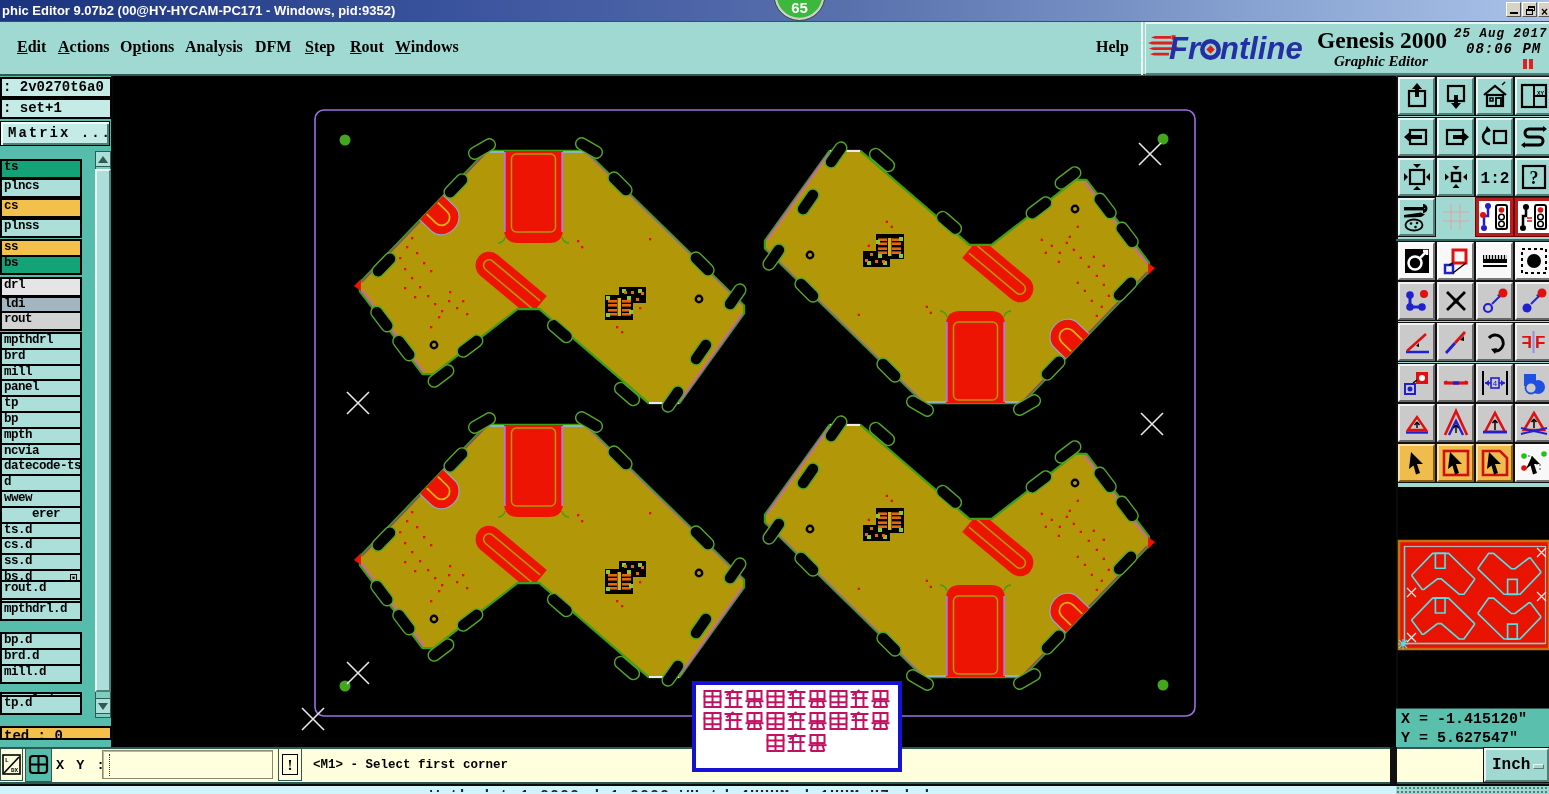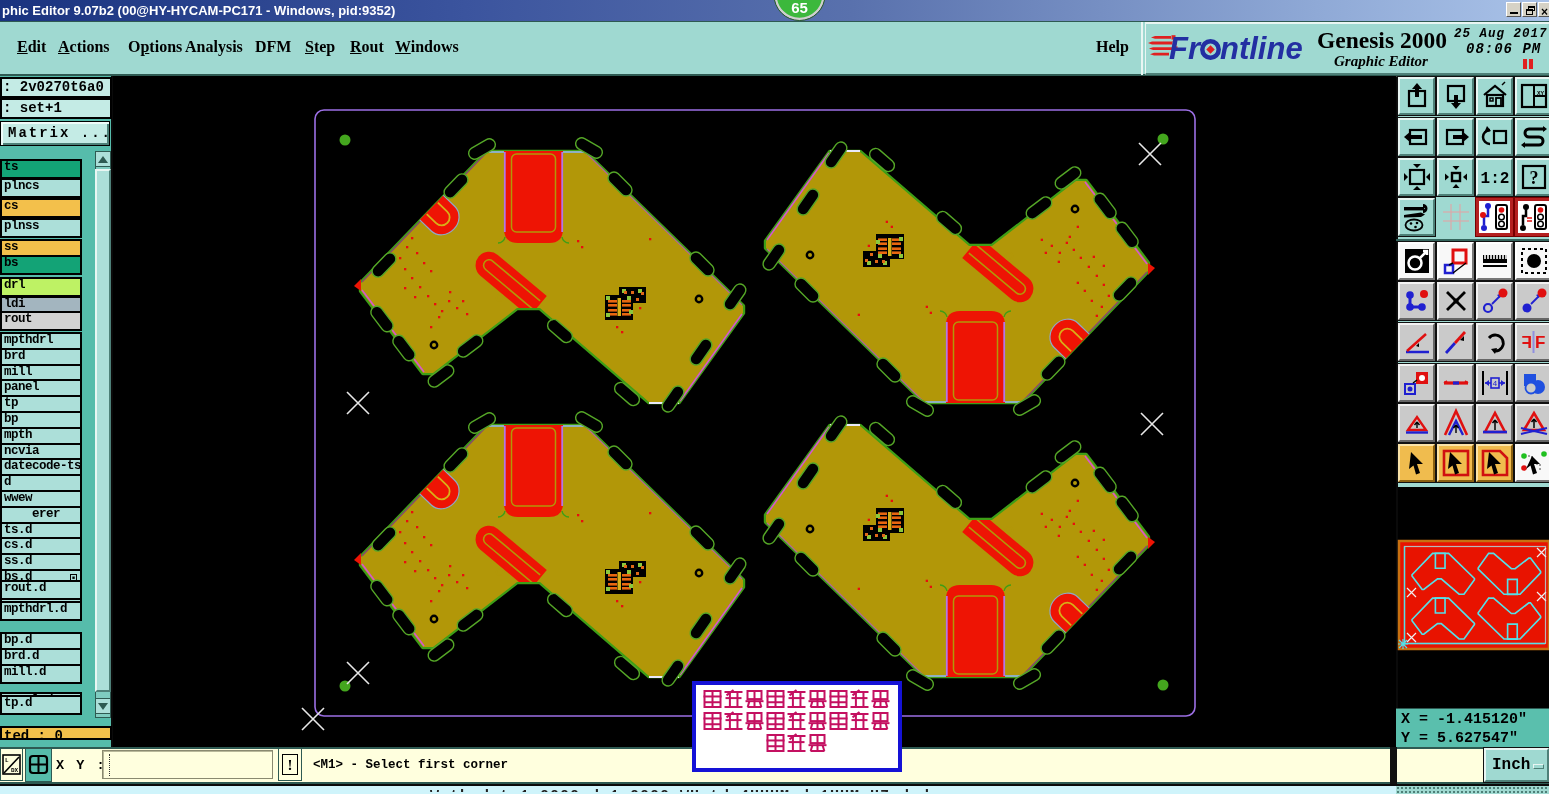--- a/index.html
+++ b/index.html
@@ -25,21 +25,21 @@
     <div style="position:absolute;left:3px;top:6px;width:7px;height:6px;border:1px solid #000;border-top-width:2px;background:#D6D2C6;"></div>
   </div>
 <div class="abs" style="left:1538px;top:2px;width:15px;height:15px;background:#D6D2C6;border-top:1px solid #FFF;border-left:1px solid #FFF;border-right:1px solid #555;border-bottom:1px solid #555;">
     <div style="position:absolute;left:2px;top:2px;font:bold 12px 'Liberation Sans';color:#000;">×</div>
   </div>
 
 <div class="abs" style="left:0;top:21px;width:1549px;height:55px;background:#9FD9D1;border-top:1px solid #2E5A52;border-bottom:2px solid #2E5A52;"></div>
 
 <div class="abs serif" style="left:17px;top:38px;font-size:16px;"><span style="text-decoration:underline;">E</span>dit</div>
 <div class="abs serif" style="left:58px;top:38px;font-size:16px;"><span style="text-decoration:underline;">A</span>ctions</div>
-<div class="abs serif" style="left:120px;top:38px;font-size:16px;margin-left:8px;">O<span style="text-decoration:underline;">p</span>tions</div>
+<div class="abs serif" style="left:120px;top:38px;font-size:16px;">O<span style="text-decoration:underline;">p</span>tions</div>
 <div class="abs serif" style="left:185px;top:38px;font-size:16px;">Analysis</div>
 <div class="abs serif" style="left:255px;top:38px;font-size:16px;">DFM</div>
 <div class="abs serif" style="left:305px;top:38px;font-size:16px;"><span style="text-decoration:underline;">S</span>tep</div>
 <div class="abs serif" style="left:350px;top:38px;font-size:16px;"><span style="text-decoration:underline;">R</span>out</div>
 <div class="abs serif" style="left:395px;top:38px;font-size:16px;"><span style="text-decoration:underline;">W</span>indows</div>
 <div class="abs serif" style="left:1096px;top:38px;font-size:16px;">Help</div>
 <div class="abs" style="left:1141px;top:22px;width:2px;height:53px;background:#4E8078;border-right:2px solid #E9F6F3;"></div>
 
 <div class="abs" style="left:1145px;top:22px;width:404px;height:53px;background:#9FD9D1;border-top:2px solid #E9F6F3;border-left:1px solid #E9F6F3;border-bottom:2px solid #4E8078;"></div>
 
@@ -83,21 +83,21 @@
 <div class="abs mono" style="left:0;top:98px;width:112px;height:21px;background:#C4EBE5;border:2px solid #000;font-size:14px;line-height:16px;padding-left:1px;">:  set+1</div>
 
 <div class="abs mono" style="left:0;top:121px;width:110px;height:25px;background:#C4EBE5;border:1px solid #000;box-shadow:inset 2px 2px 0 #EFFCF9,inset -2px -2px 0 #4E8078;font-size:14px;line-height:23px;padding-left:7px;letter-spacing:2px;white-space:nowrap;overflow:hidden;">Matrix ...</div>
 
 <div class="row" style="top:159px;background:#13A376;">ts</div>
 <div class="row" style="top:178px;background:#ACDFD9;">plncs</div>
 <div class="row" style="top:198px;background:#F3C04B;">cs</div>
 <div class="row" style="top:218px;background:#ACDFD9;">plnss</div>
 <div class="row" style="top:239px;background:#F3C04B;">ss</div>
 <div class="row" style="top:255px;background:#13A376;">bs</div>
-<div class="row" style="top:277px;background:#bef264;">drl</div>
+<div class="row" style="top:277px;background:#e5e5e5;">drl</div>
 <div class="row" style="top:296px;background:#A3B5BF;">ldi</div>
 <div class="row" style="top:311px;background:#D2D2D2;">rout</div>
 <div class="row" style="top:332px;background:#ACDFD9;">mpthdrl</div>
 <div class="row" style="top:348px;background:#ACDFD9;">brd</div>
 <div class="row" style="top:364px;background:#ACDFD9;">mill</div>
 <div class="row" style="top:379px;background:#ACDFD9;">panel</div>
 <div class="row" style="top:395px;background:#ACDFD9;">tp</div>
 <div class="row" style="top:411px;background:#ACDFD9;">bp</div>
 <div class="row" style="top:427px;background:#ACDFD9;">mpth</div>
 <div class="row" style="top:443px;background:#ACDFD9;">ncvia</div>

